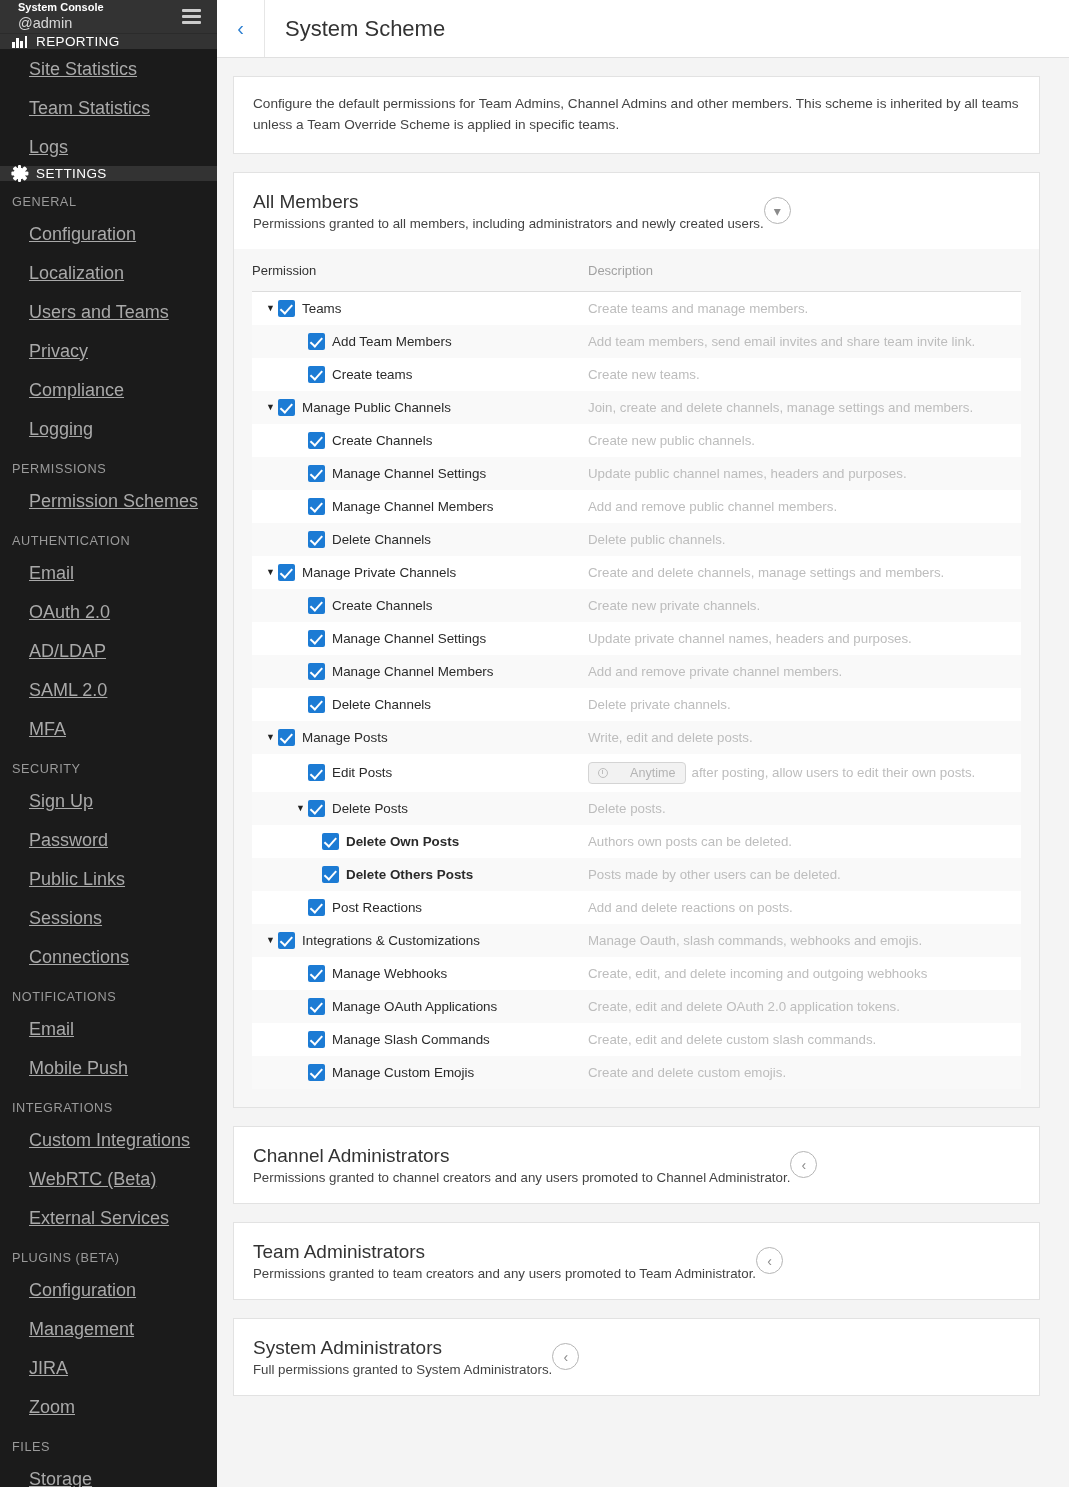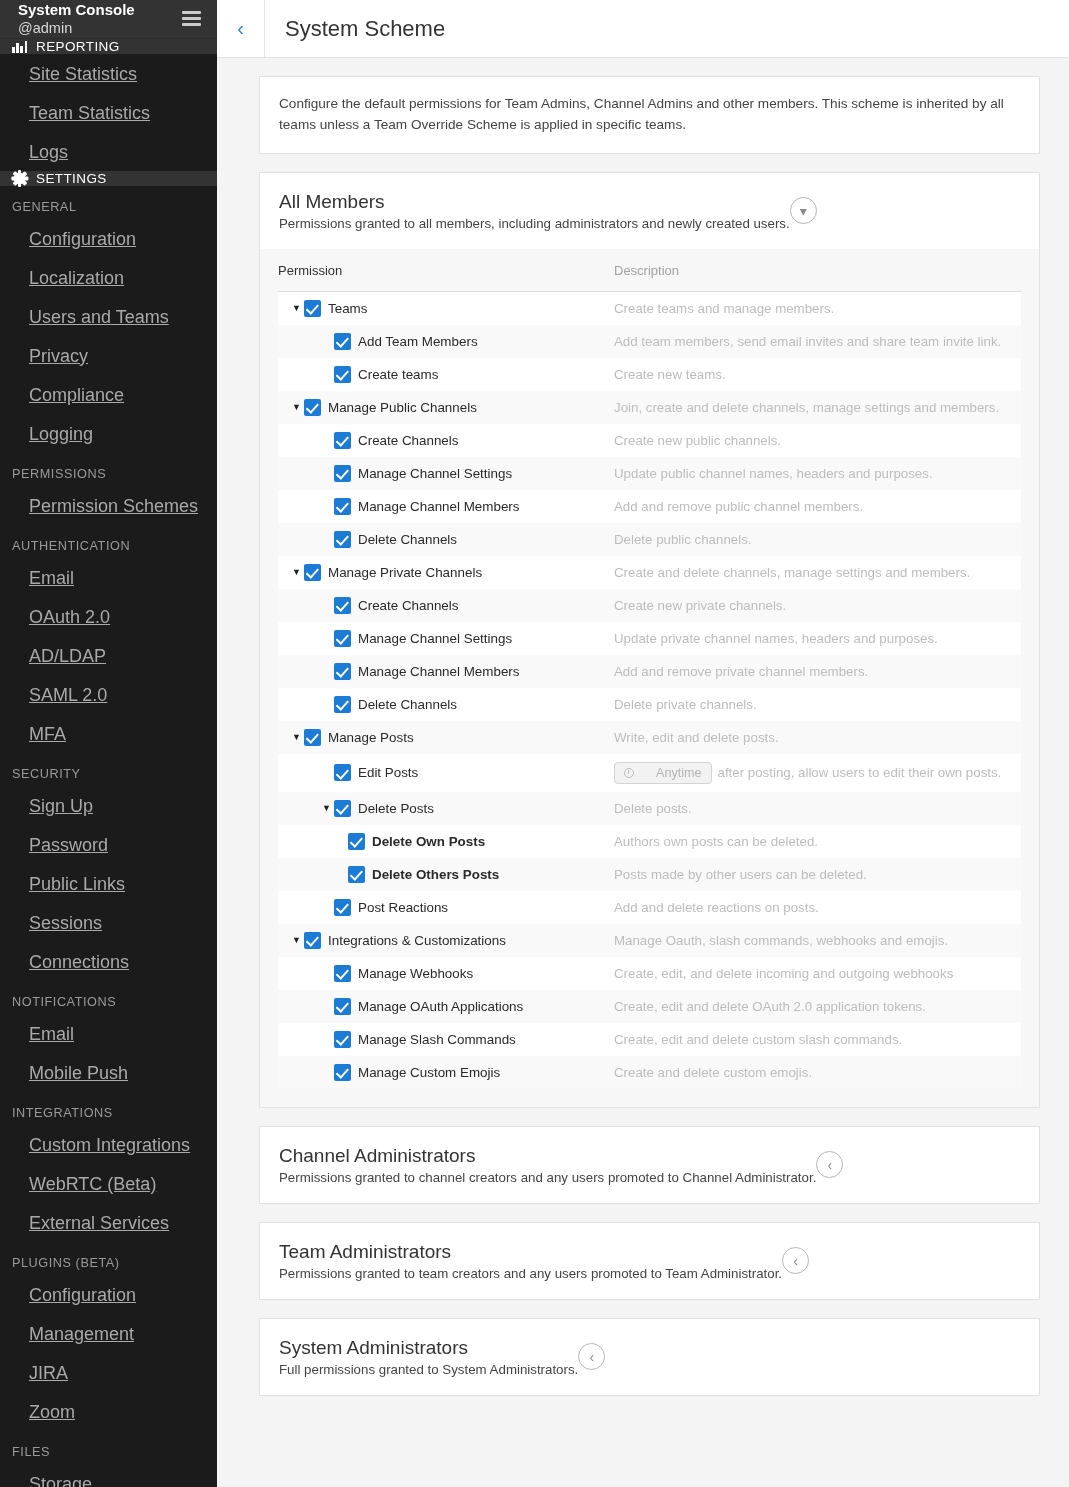--- a/index.html
+++ b/index.html
@@ -18,21 +18,21 @@
     display: flex; flex-direction: column;
     overflow: hidden;
   }
   .sb-header {
     background: #333333;
     height: 58px;
     display: flex; align-items: center; justify-content: space-between;
     padding: 0 16px 0 18px;
   }
   .sb-user { line-height: 1.28; }
-  .sb-user .name { color: #ffffff; font-weight: bold; font-size: 15px; }
+  .sb-user .name { color: #ffffff; font-weight: bold; font-size: 11px; }
   .sb-user .handle { color: #d8d8d8; font-size: 14.5px; }
   .hamburger { display: flex; flex-direction: column; gap: 3px; cursor: pointer; }
   .hamburger span { display: block; width: 19px; height: 3px; background: #cccccc; border-radius: 1px; }
 
   .sb-bigsection {
     background: #333333; color: #ffffff;
     height: 39px;
     display: flex; align-items: center; gap: 9px;
     padding: 0 12px;
     font-size: 13.5px; letter-spacing: .4px;
@@ -80,21 +80,21 @@
     border-bottom: 1px solid #e0e0e0;
   }
   .back-btn {
     width: 48px; height: 57px;
     display: flex; align-items: center; justify-content: center;
     color: #2f80d1; font-size: 20px; cursor: pointer;
     border-right: 1px solid #e6e6e6;
   }
   .page-title { font-size: 22px; color: #333333; padding-left: 20px; font-weight: normal; }
 
-  .content { padding: 18px 29px 0 42px; }
+  .content { padding: 18px 29px 0 16px; }
 
   .card {
     background: #ffffff; border: 1px solid #e2e2e2;
     margin-bottom: 18px;
   }
   .intro { padding: 16px 19px 17px 19px; font-size: 13.6px; color: #444444; line-height: 1.58; }
 
   .section-head {
     display: flex; align-items: center; justify-content: flex-start;
     padding: 18px 19px 18px 19px; background: #ffffff;

